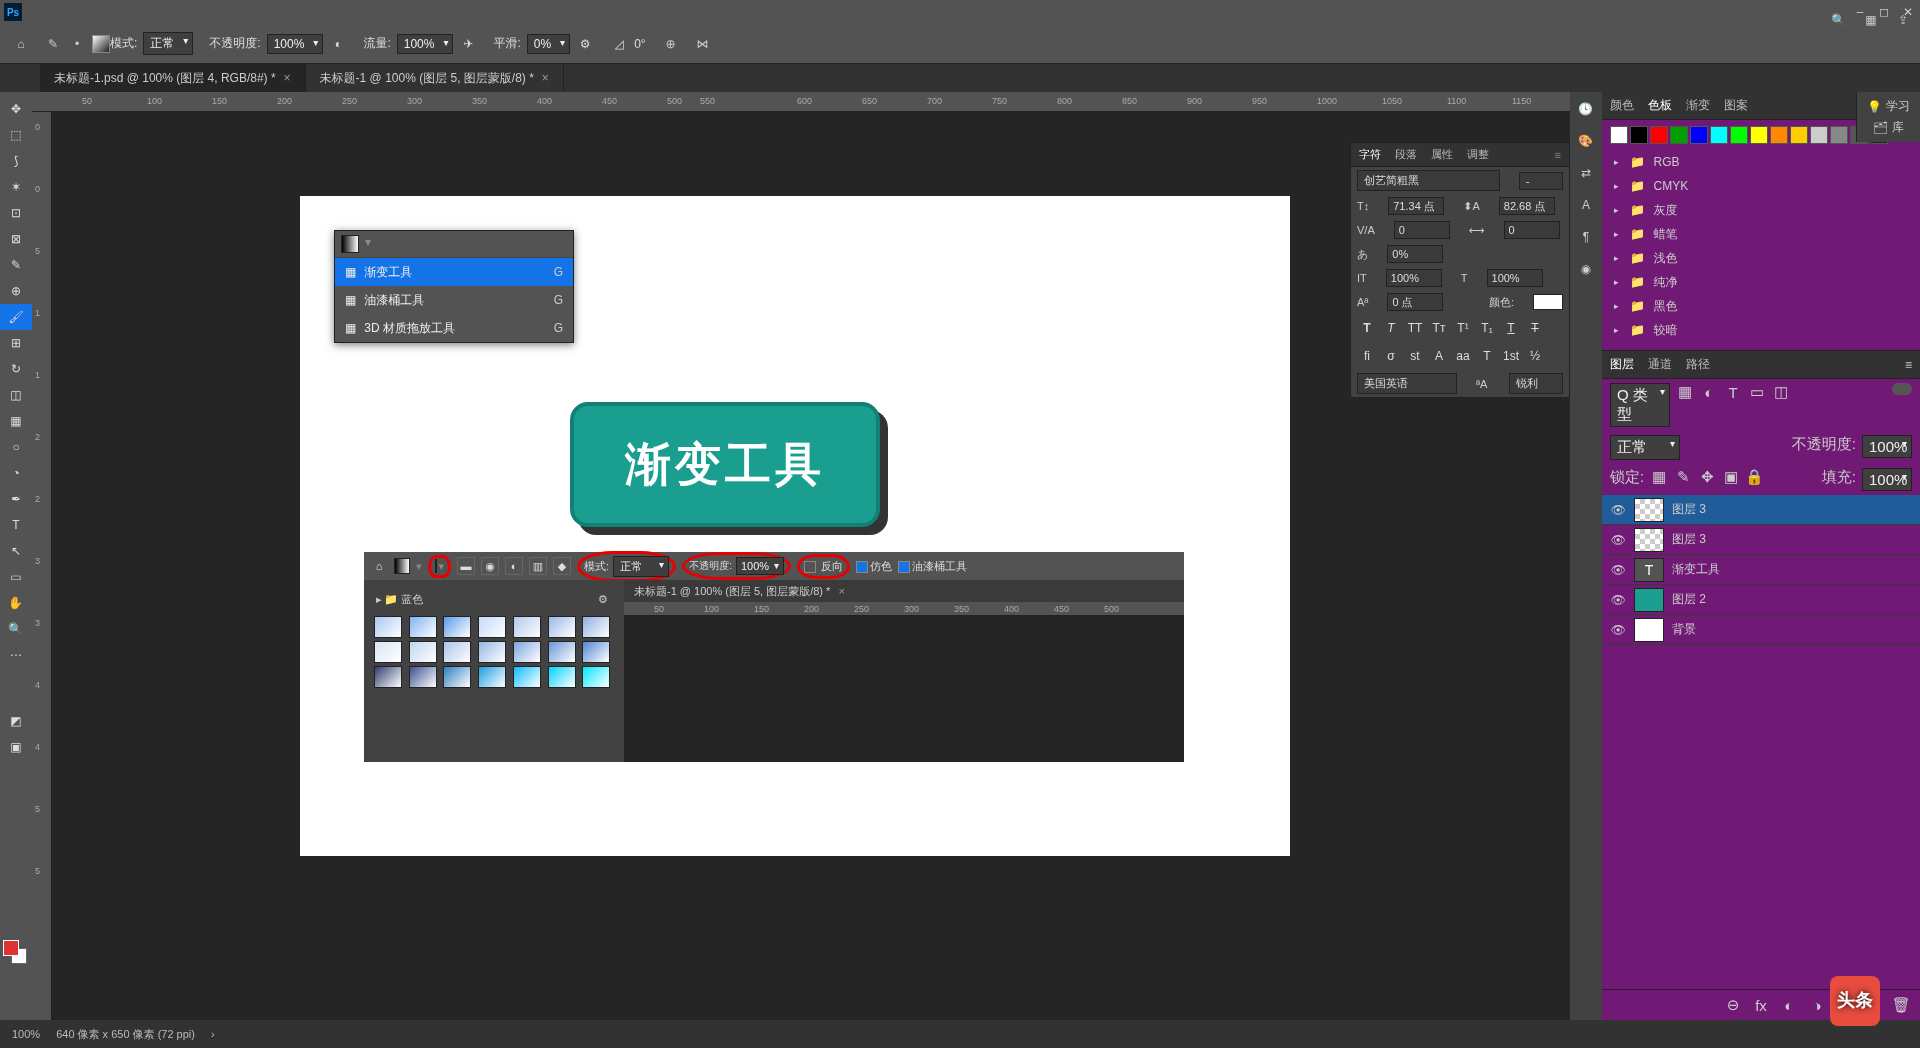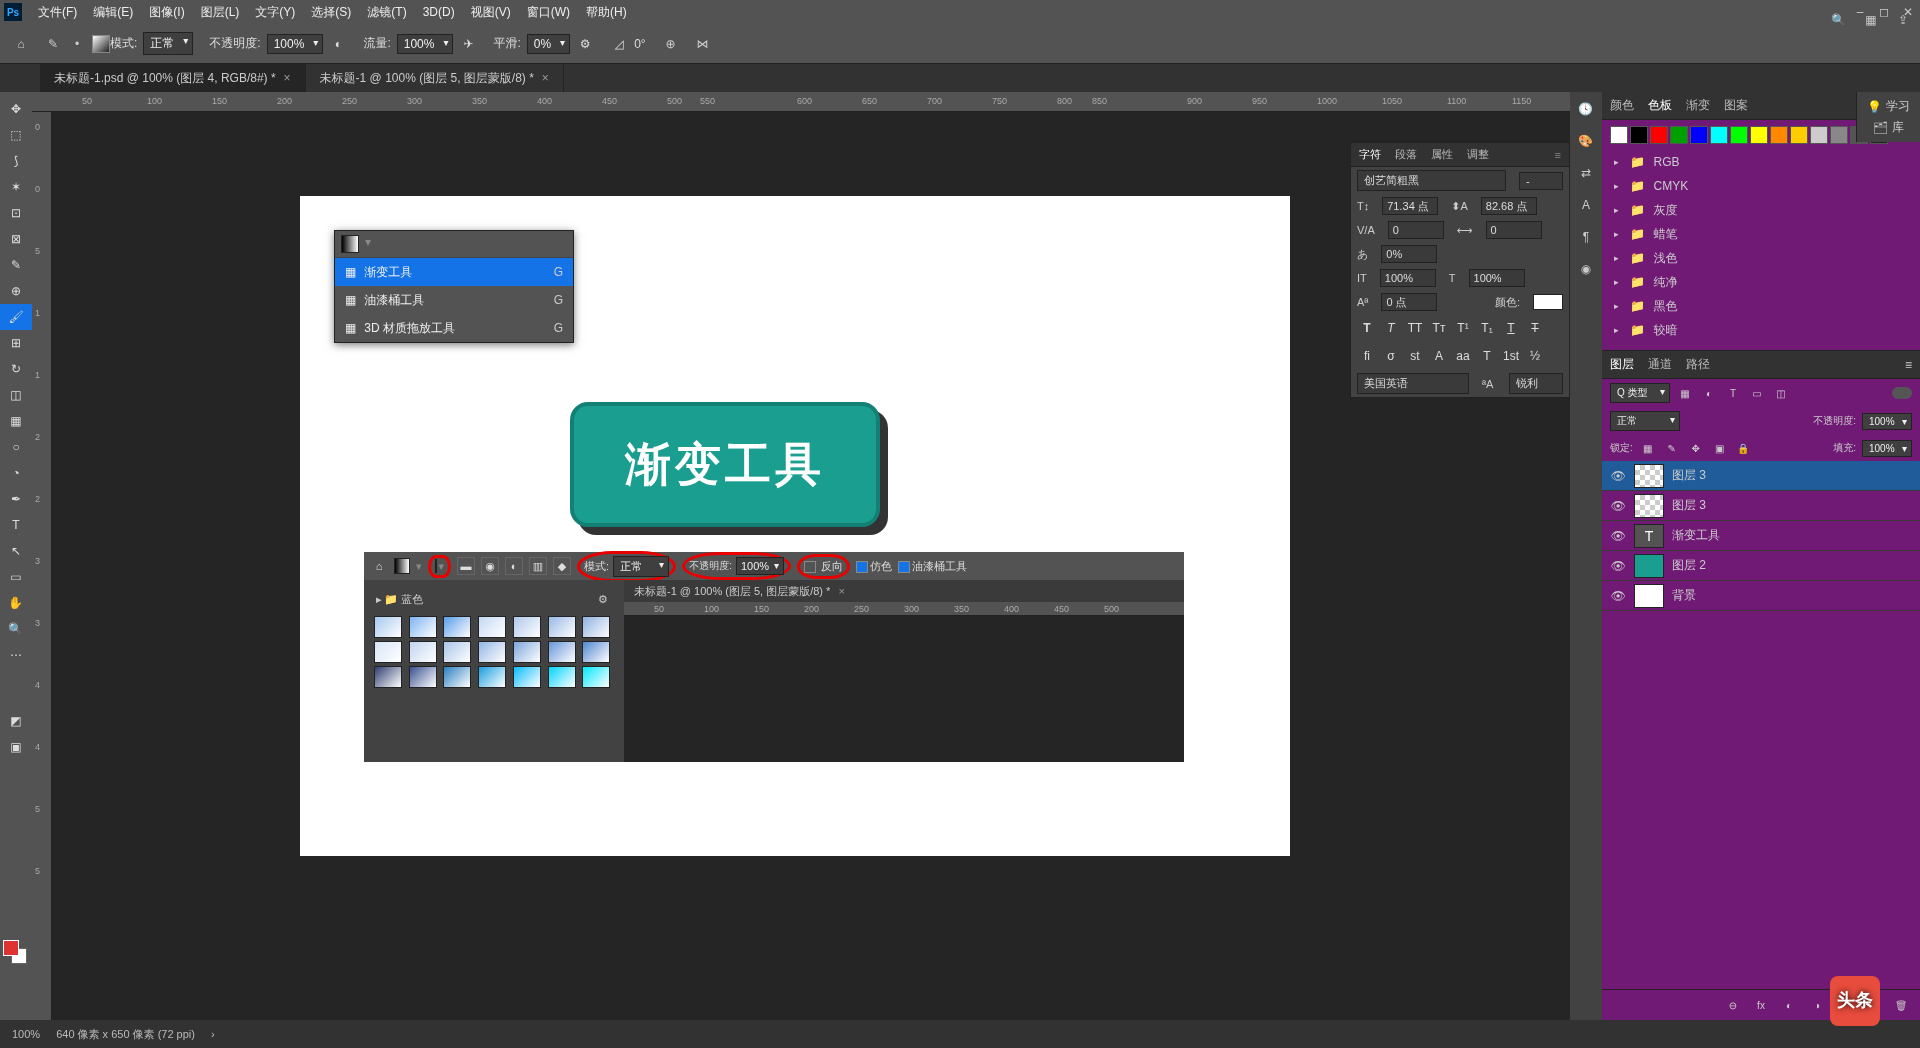--- a/index.html
+++ b/index.html
@@ -36,27 +36,27 @@
 .panel-main{flex:1;background:#701a75;display:flex;flex-direction:column}
 .panel-tabs{height:28px;background:#323232;display:flex;align-items:center;padding:0 8px;gap:14px;border-bottom:1px solid #222}
 .panel-tab{color:#bbb}
 .panel-tab.active{color:#fff}
 .swatch-row{display:flex;padding:6px 8px;gap:2px;flex-wrap:wrap}
 .swatch{width:18px;height:18px;border:1px solid #555}
 .folder-row{height:24px;display:flex;align-items:center;padding:0 12px;gap:8px;color:#ccc}
 .folder-row::before{content:"▸";font-size:9px;margin-right:4px}
 .folder-icon{color:#999}
 .char-panel{position:absolute;top:50px;right:350px;width:220px;background:#424242;border:1px solid #222;font-size:11px}
-.char-row{display:flex;align-items:center;padding:3px 6px;gap:13px}
+.char-row{display:flex;align-items:center;padding:3px 6px;gap:19px}
 .char-select{background:#3a3a3a;border:1px solid #222;padding:2px 6px;flex:1;color:#ddd;font-size:11px}
 .char-input{background:#3a3a3a;border:1px solid #222;padding:2px 4px;width:56px;color:#ddd;font-size:11px}
 .char-btns{display:flex;padding:4px 6px;gap:4px}
 .char-btn{width:20px;height:20px;display:flex;align-items:center;justify-content:center;color:#ddd;font-size:12px}
 .layers-panel{flex:1;display:flex;flex-direction:column;min-height:0;border-top:1px solid #222;margin-top:8px}
-.layer-controls{padding:4px 8px;display:flex;align-items:center;gap:6px;font-size:10px}
+.layer-controls{padding:4px 8px;display:flex;align-items:flex-start;gap:6px;font-size:15px}
 .layer-row{height:30px;display:flex;align-items:center;padding:0 8px;gap:8px;border-bottom:1px solid #393939}
 .layer-row.sel{background:#1f5c99}
 .eye{width:16px;text-align:center}
 .layer-thumb{width:30px;height:24px;background:#fff;border:1px solid #222}
 .layer-thumb.checker{background:repeating-conic-gradient(#ccc 0 25%,#fff 0 50%) 0 0/10px 10px}
 .statusbar{position:absolute;bottom:0;left:0;right:0;height:28px;background:#323232;display:flex;align-items:center;padding:0 12px;gap:16px;color:#bbb;font-size:11px}
 .callout{position:absolute;left:518px;top:290px;width:310px;height:125px;background:#1a9e8f;border:4px solid #138076;border-radius:18px;display:flex;align-items:center;justify-content:center;box-shadow:8px 8px 0 rgba(0,0,0,.8)}
 .callout-text{color:#fff;font-size:46px;font-weight:bold;letter-spacing:4px}
 .embed{position:absolute;left:312px;top:440px;width:820px;height:210px;background:#535353}
 .embed-optbar{height:28px;background:#535353;display:flex;align-items:center;padding:0 6px;gap:6px;font-size:11px;color:#ddd}
@@ -80,33 +80,20 @@
 .top-right-icons{position:absolute;right:8px;top:0;height:40px;display:flex;align-items:center;gap:14px}
 .color-swatches{position:absolute;bottom:80px;left:3px;width:26px}
 .color-fg{width:16px;height:16px;background:#d33;border:1px solid #fff;position:absolute}
 .color-bg{width:16px;height:16px;background:#fff;border:1px solid #666;position:absolute;left:8px;top:8px}
 </style>
 </head>
 <body>
 
 <div class="menubar">
   <div class="ps-icon">Ps</div>
-  <div id="menu-items" style="display:flex">
-      <div class="menu-item">文件(F)</div>
-      <div class="menu-item">编辑(E)</div>
-      <div class="menu-item">图像(I)</div>
-      <div class="menu-item">图层(L)</div>
-      <div class="menu-item">文字(Y)</div>
-      <div class="menu-item">选择(S)</div>
-      <div class="menu-item">滤镜(T)</div>
-      <div class="menu-item">3D(D)</div>
-      <div class="menu-item">视图(V)</div>
-      <div class="menu-item">窗口(W)</div>
-      <div class="menu-item">帮助(H)</div>
-    </div>
   <div class="win-controls">
     <div class="win-btn">–</div>
     <div class="win-btn">◻</div>
     <div class="win-btn">✕</div>
   </div>
 </div>
 
 <div class="optbar">
   <span class="icon-flat">⌂</span>
   <span style="width:14px"></span>
@@ -201,21 +188,21 @@
       <span class="ruler-tick" style="left: 440px; top: 4px;">350</span>
       <span class="ruler-tick" style="left: 505px; top: 4px;">400</span>
       <span class="ruler-tick" style="left: 570px; top: 4px;">450</span>
       <span class="ruler-tick" style="left: 635px; top: 4px;">500</span>
       <span class="ruler-tick" style="left: 668px; top: 4px;">550</span>
       <span class="ruler-tick" style="left: 765px; top: 4px;">600</span>
       <span class="ruler-tick" style="left: 830px; top: 4px;">650</span>
       <span class="ruler-tick" style="left: 895px; top: 4px;">700</span>
       <span class="ruler-tick" style="left: 960px; top: 4px;">750</span>
       <span class="ruler-tick" style="left: 1025px; top: 4px;">800</span>
-      <span class="ruler-tick" style="left: 1060px; top: 4px;">850</span>
+      <span class="ruler-tick" style="left: 1090px; top: 4px;">850</span>
       <span class="ruler-tick" style="left: 1155px; top: 4px;">900</span>
       <span class="ruler-tick" style="left: 1220px; top: 4px;">950</span>
       <span class="ruler-tick" style="left: 1285px; top: 4px;">1000</span>
       <span class="ruler-tick" style="left: 1350px; top: 4px;">1050</span>
       <span class="ruler-tick" style="left: 1415px; top: 4px;">1100</span>
       <span class="ruler-tick" style="left: 1480px; top: 4px;">1150</span>
     </div>
   <div class="ruler-v" id="ruler-v">
       <span class="ruler-tick" style="top: 10px; left: 3px;">0</span>
       <span class="ruler-tick" style="top: 72px; left: 3px;">0</span>

